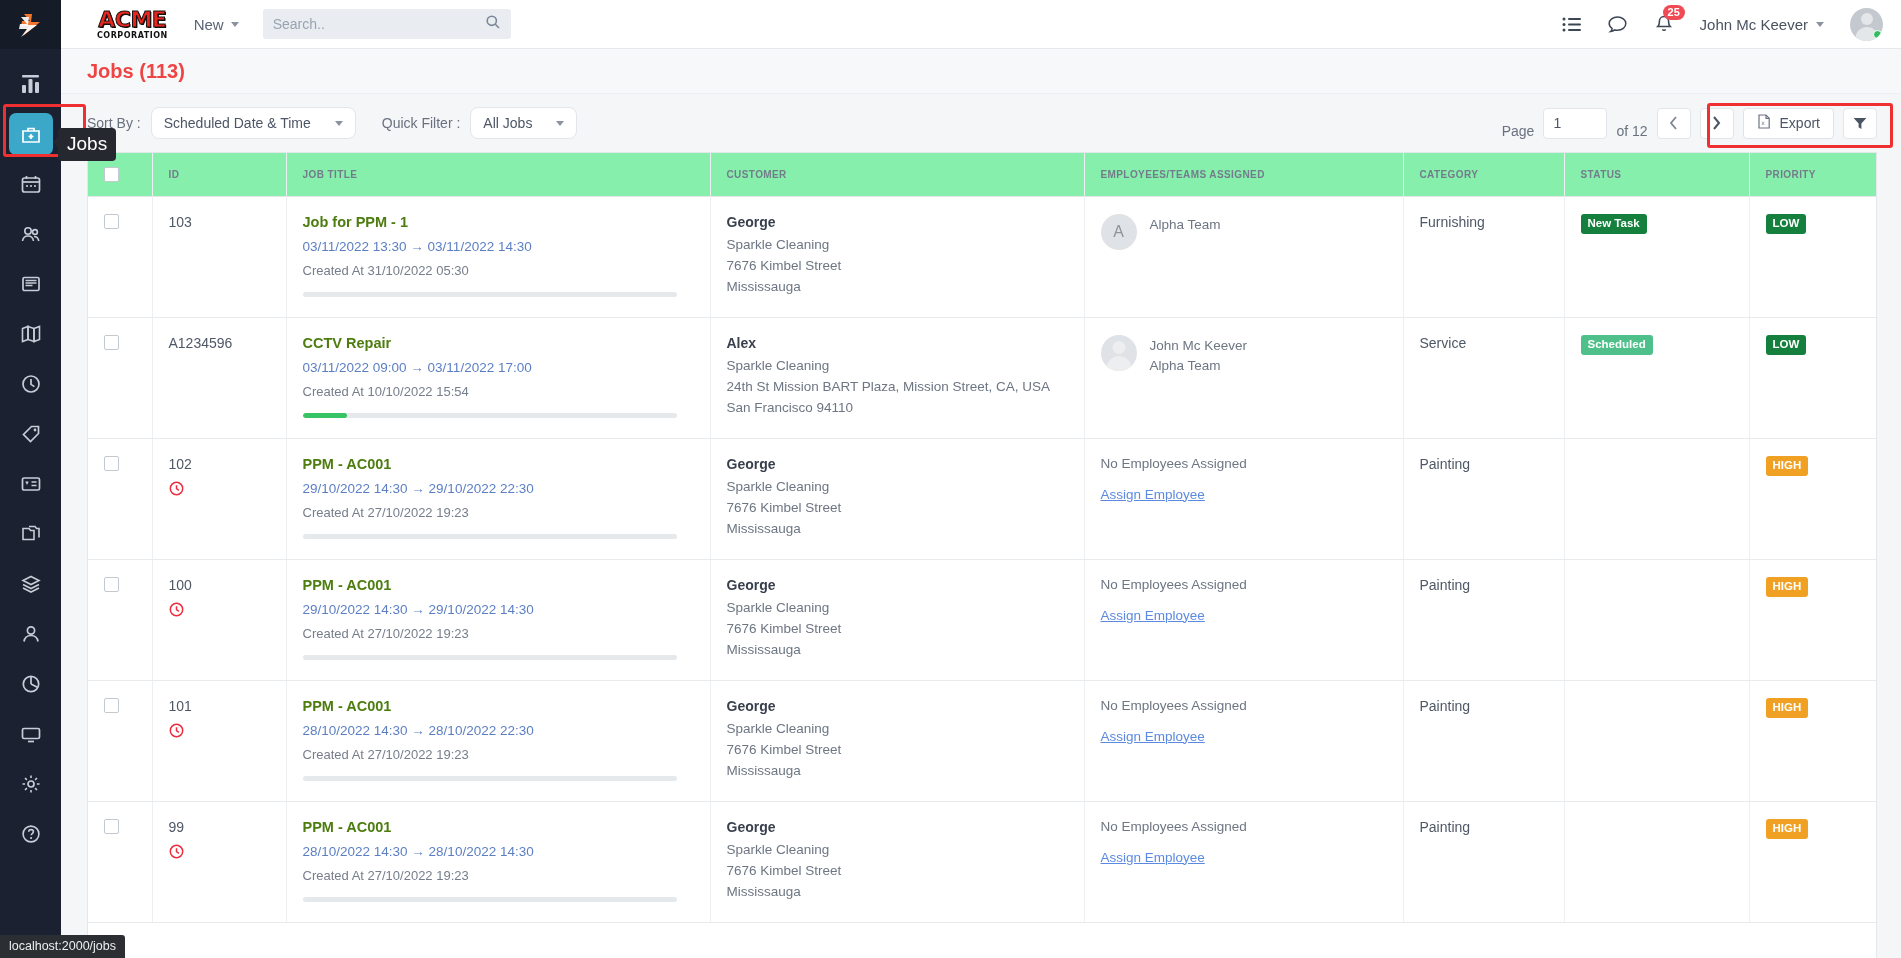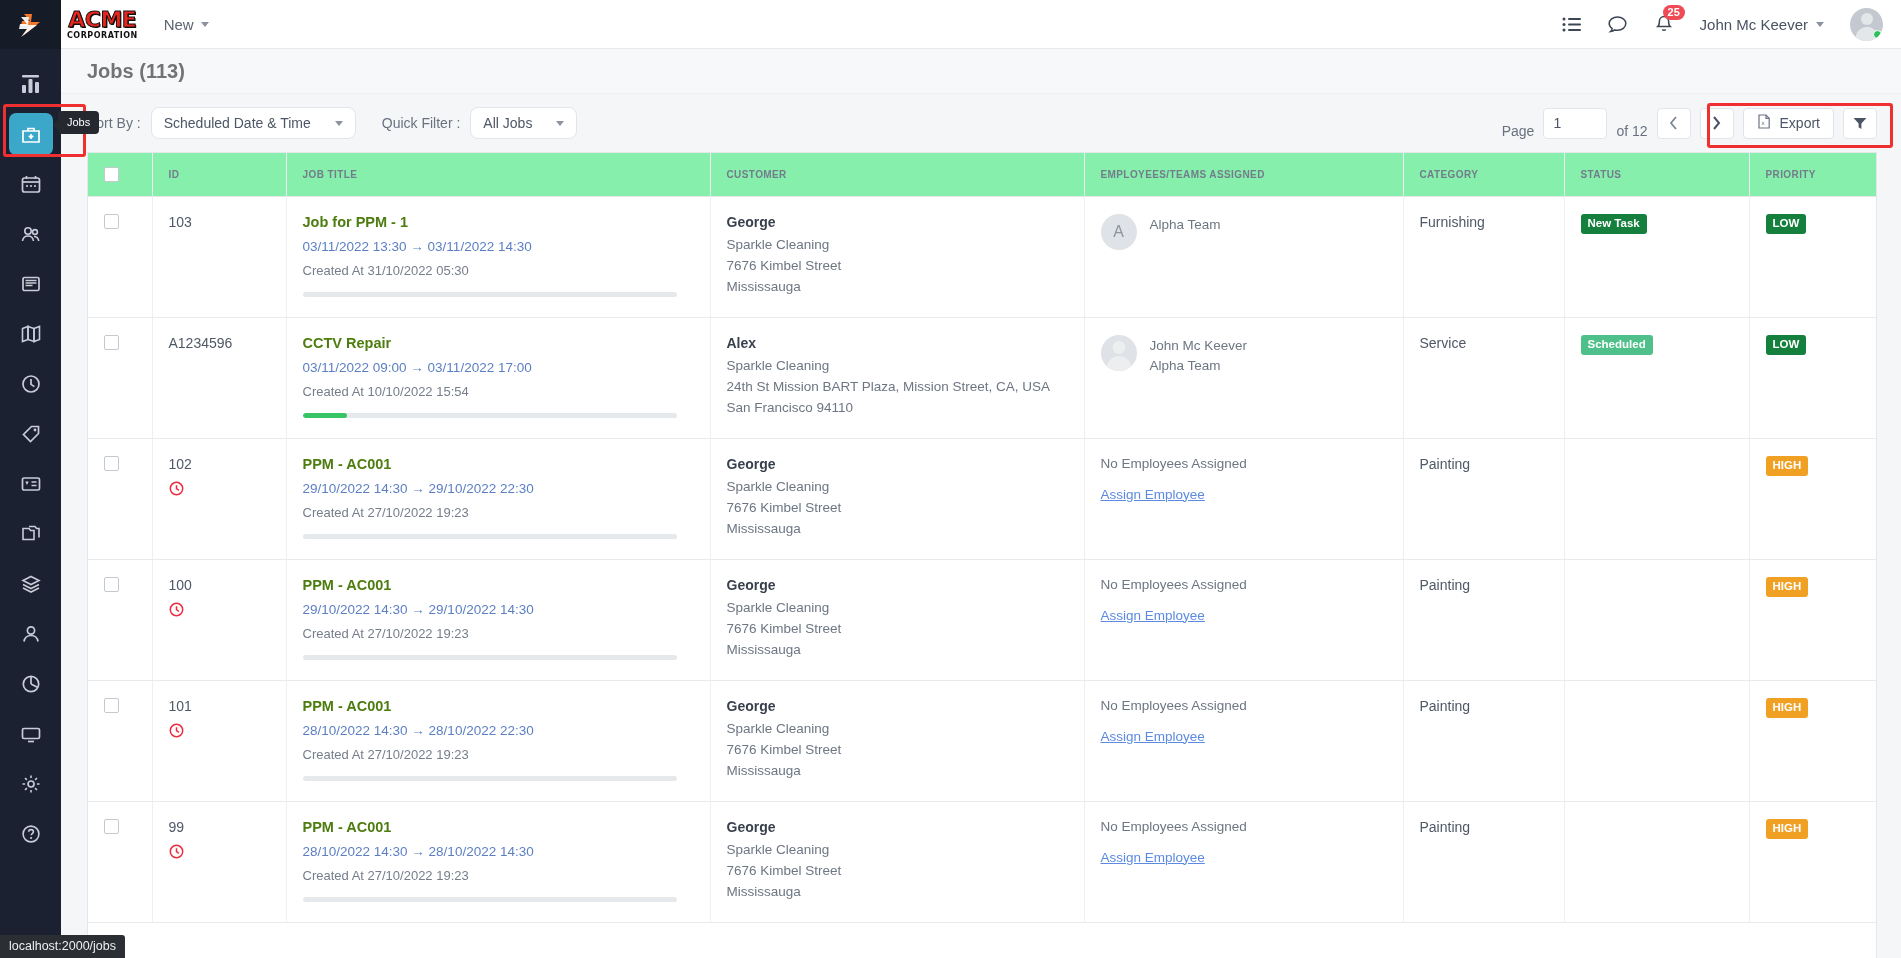--- a/index.html
+++ b/index.html
@@ -30,35 +30,35 @@
   }
   .rail-item.active { background: #3ba7c9; color: #ffffff; }
   .rail-item svg { display: block; }
 
   
   #rail-highlight {
     position: absolute; left: 3px; top: 104px; width: 83px; height: 53px;
     border: 3px solid #f03030; border-radius: 3px; z-index: 60; pointer-events: none;
   }
   #rail-tooltip {
-    position: absolute; left: 58px; top: 111px; z-index: 61;
-    background: #25292f; color: #ffffff; font-size: 11px;
+    position: absolute; left: 58px; top: 128px; z-index: 61;
+    background: #25292f; color: #ffffff; font-size: 19px;
     padding: 5px 9px 6px; border-radius: 4px; white-space: nowrap;
   }
   #rail-tooltip::before {
     content: ""; position: absolute; left: -5px; top: 8px;
     border-top: 6px solid transparent; border-bottom: 6px solid transparent;
     border-right: 6px solid #25292f;
   }
 
   
   #topbar {
     position: absolute; left: 61px; top: 0; right: 0; height: 49px;
     background: #ffffff; border-bottom: 1px solid #e6e8ec;
-    display: flex; align-items: center; padding: 0 18px 0 6px; z-index: 20;
+    display: flex; align-items: center; padding: 0 18px 0 36px; z-index: 20;
   }
   .logo { display: flex; flex-direction: column; align-items: center; line-height: 1; }
   .logo .l1 {
     font-family: "DejaVu Sans", sans-serif; font-weight: bold; font-size: 22px;
     letter-spacing: -0.5px; color: #e8261c;
     -webkit-text-stroke: 1px #111; text-shadow: 1px 1px 0 #111;
   }
   .logo .l2 {
     font-family: "DejaVu Sans", sans-serif; font-weight: bold; font-size: 8px;
     letter-spacing: 0.5px; color: #111; margin-top: 1px;
@@ -94,21 +94,21 @@
     position: absolute; right: 1px; bottom: 2px; width: 9px; height: 9px;
     border-radius: 50%; background: #2fbf5e; border: 1px solid #fff;
   }
 
   
   #page { position: absolute; left: 61px; top: 49px; right: 0; bottom: 0; background: #f4f6f8; }
   #pagehead {
     height: 45px; background: #f7f8fa; display: flex; align-items: center;
     padding: 0 24px 0 26px; border-bottom: 1px solid #eceff3;
   }
-  #pagehead h1 { font-size: 20px; font-weight: bold; color: #737373; }
+  #pagehead h1 { font-size: 20px; font-weight: bold; color: #ef4444; }
   .head-actions { margin-left: auto; display: flex; gap: 10px; }
   .btn {
     background: #fff; border: 1px solid #dfe3e9; border-radius: 4px; height: 32px;
     display: flex; align-items: center; gap: 9px; padding: 0 13px;
     font-size: 14px; color: #4d5666; white-space: nowrap;
   }
   #create-highlight {
     position: absolute; right: 8px; top: 54px; width: 186px; height: 45px;
     border: 3px solid #f03030; border-radius: 3px; z-index: 25; pointer-events: none;
   }
@@ -357,20 +357,29 @@
     <div class="logo">
       <span class="l1">ACME</span>
       <span class="l2">CORPORATION</span>
     </div>
 
     <div class="newmenu">
       <span>New</span>
       <span class="caret"></span>
     </div>
 
+    <div class="searchwrap">
+      <input type="text" placeholder="Search.." style="">
+      <span>
+        <svg width="16" height="16" viewBox="0 0 16 16" fill="none" stroke="#7c8694" stroke-width="1.6">
+          <circle cx="6.8" cy="6.8" r="4.6"></circle>
+            <path d="M10.3 10.3 L14 14"></path>
+        </svg>
+      </span>
+    </div>
 
     <div class="topright">
       <span class="ticon">
         <svg width="19" height="19" viewBox="0 0 19 19" fill="#3c4654">
           <circle cx="2" cy="4" r="1.5"></circle>
             <rect x="6" y="3" width="13" height="2" rx="1"></rect>
           <circle cx="2" cy="9.5" r="1.5"></circle>
             <rect x="6" y="8.5" width="13" height="2" rx="1"></rect>
           <circle cx="2" cy="15" r="1.5"></circle>
             <rect x="6" y="14" width="13" height="2" rx="1"></rect>

